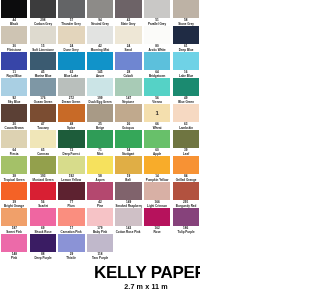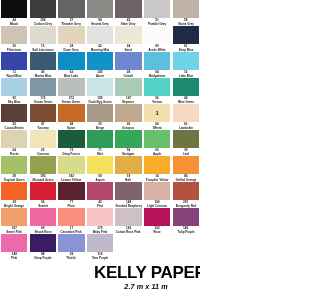--- a/index.html
+++ b/index.html
@@ -99,21 +99,20 @@
     letter-spacing: -0.3px;
     white-space: nowrap;
   }
   #brandSize {
     font-size: 7.2px;
     line-height: 9px;
     font-weight: bold;
     letter-spacing: 0.1px;
     white-space: nowrap;
     margin-top: 0.5px;
-    font-style: italic;
   }
 </style>
 </head>
 <body>
 
 <div id="sheet">
   <div class="grid" id="grid">
       <div class="row">
         <div class="cell">
           <div class="chip" style="background: rgb(12, 12, 13);"></div>

